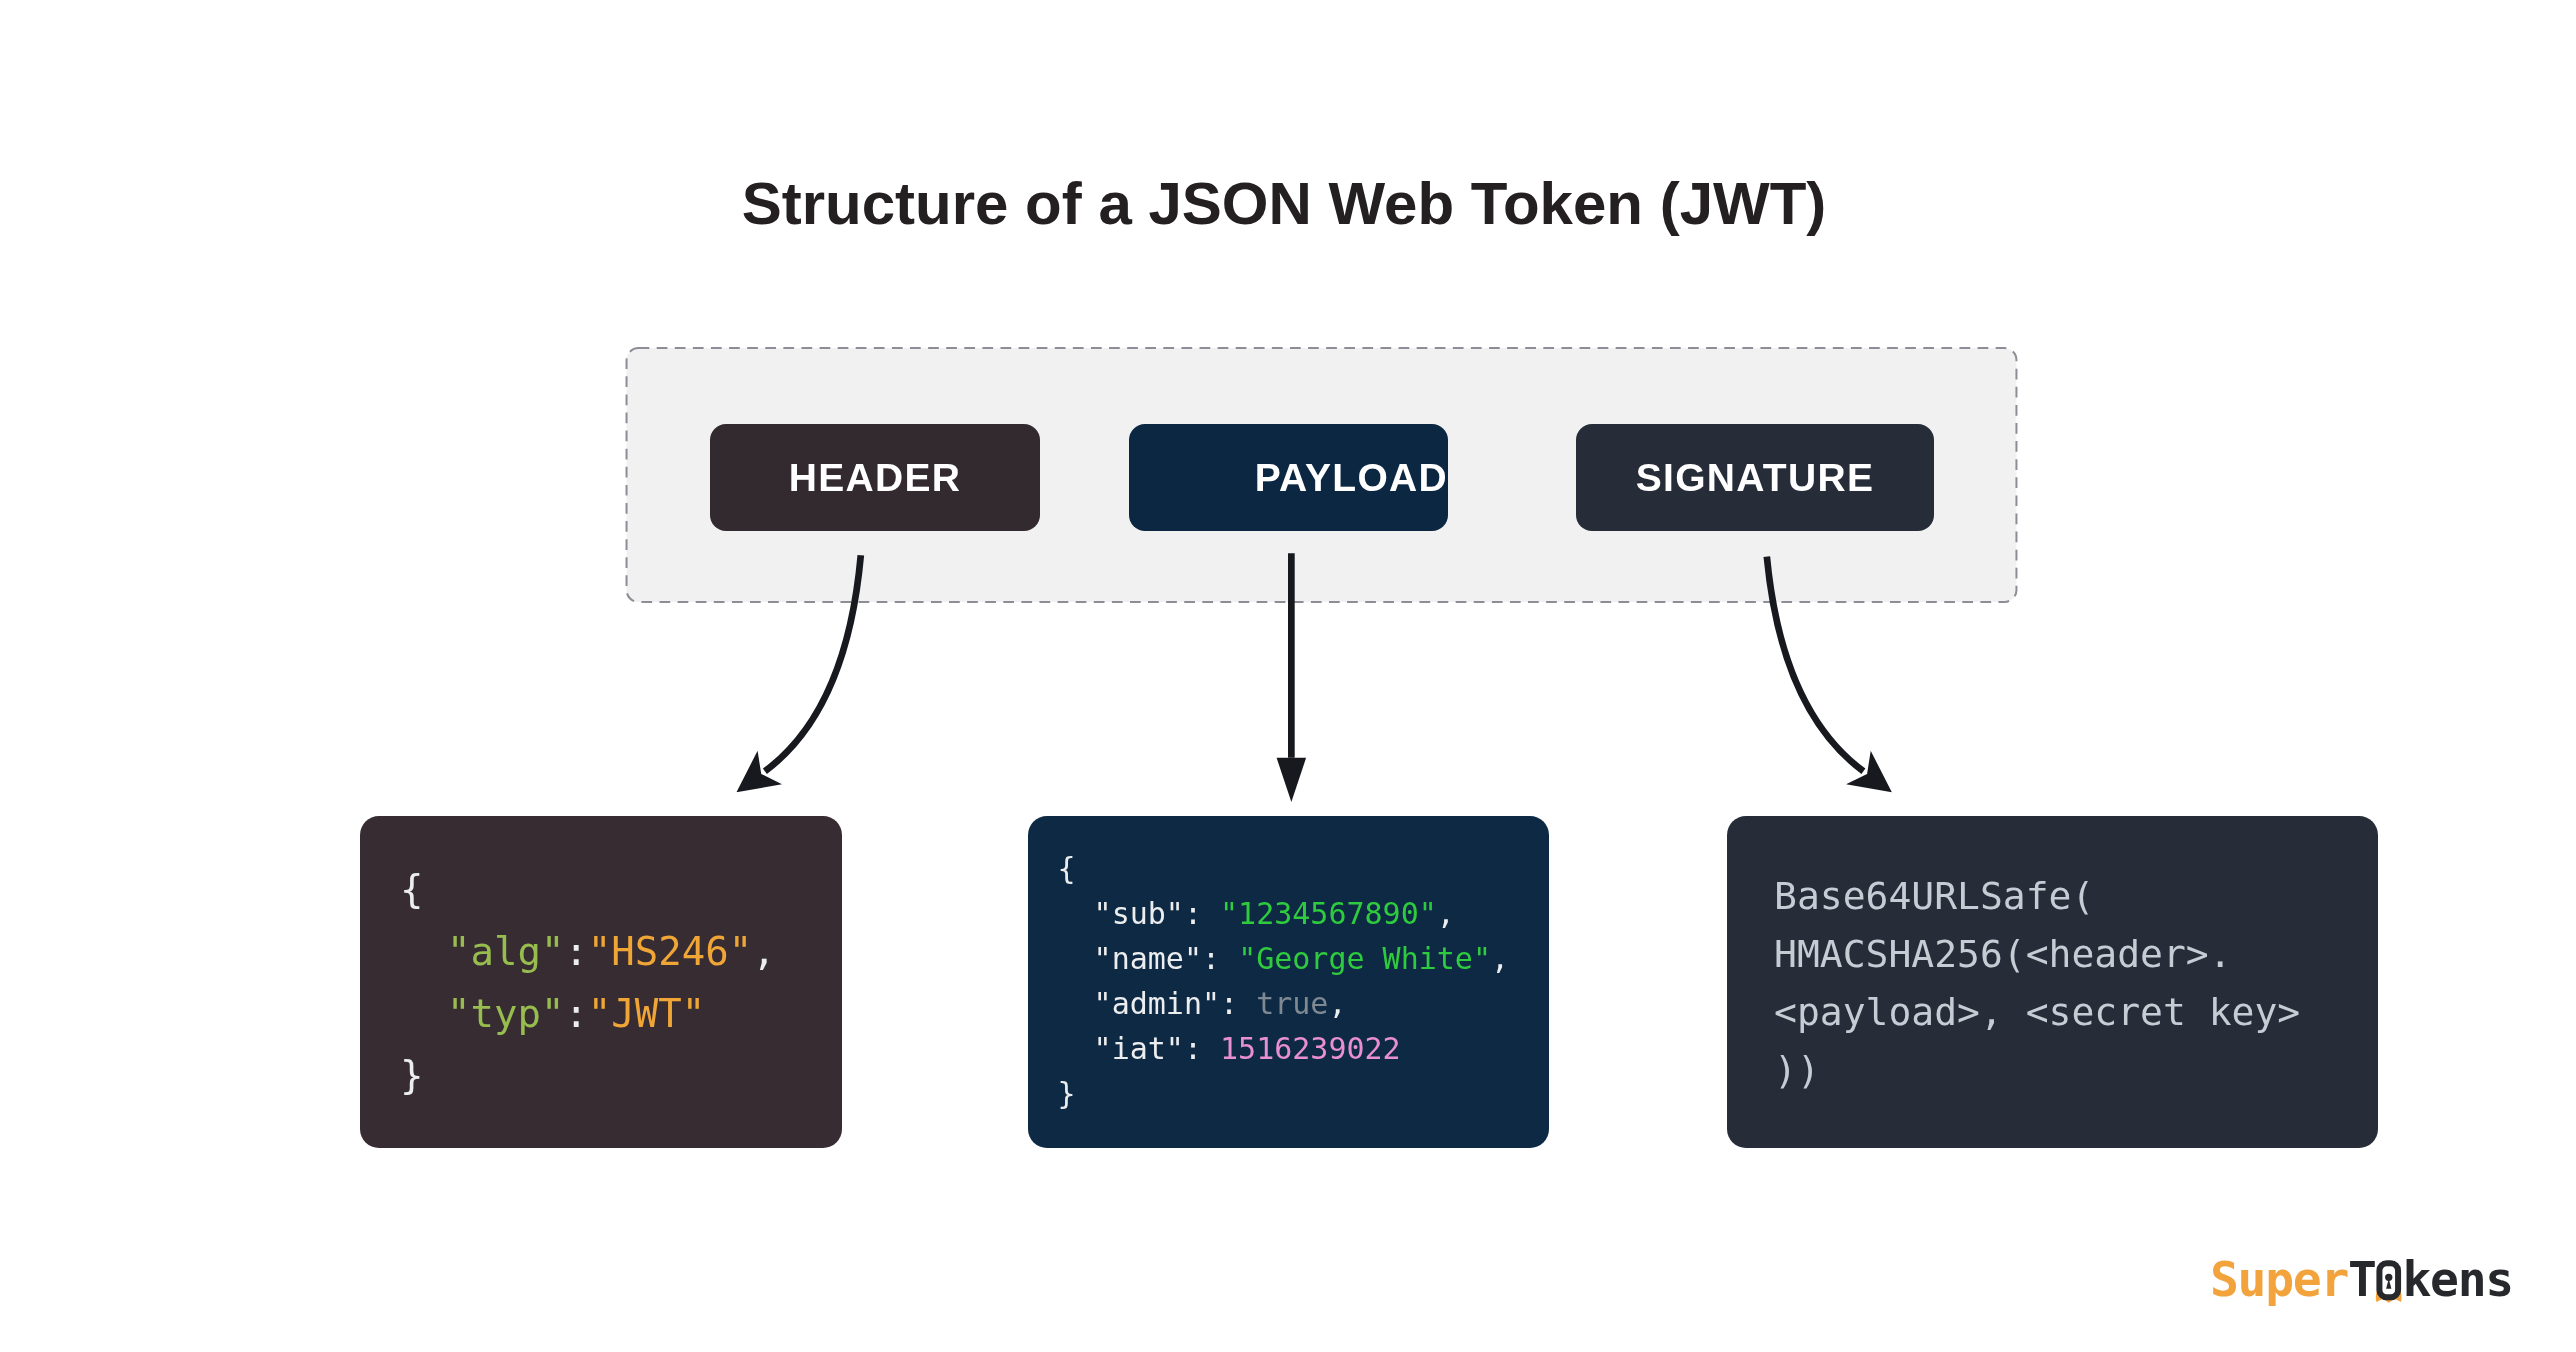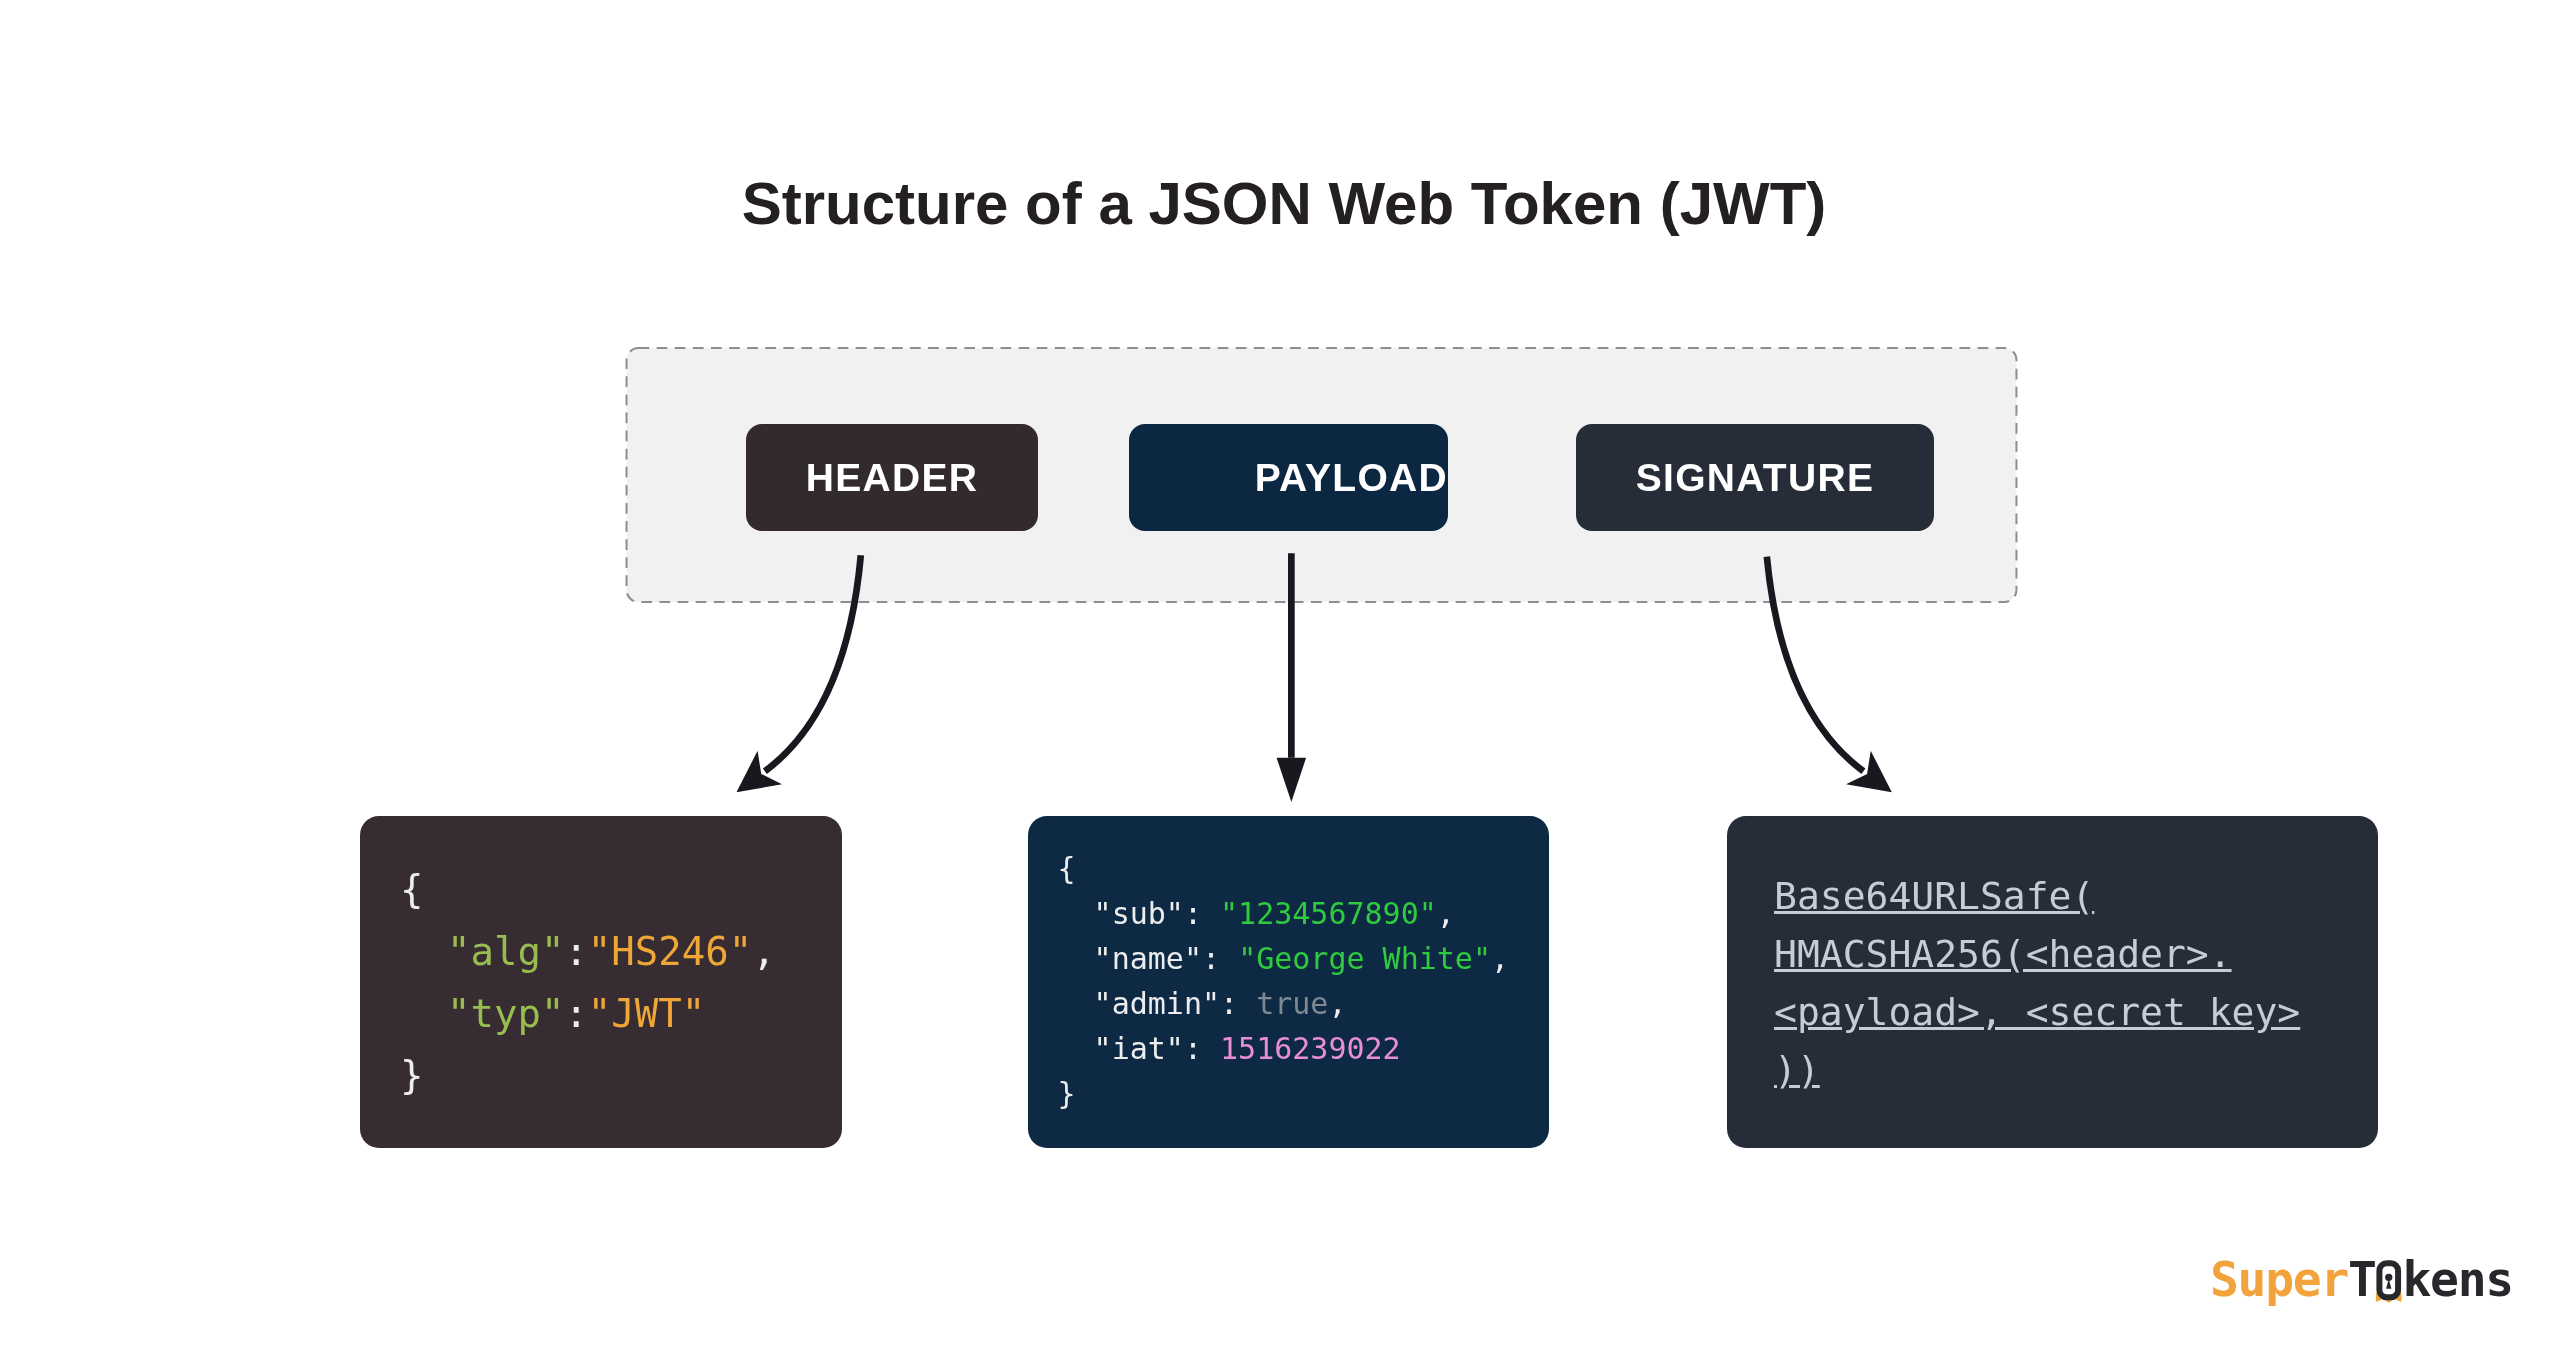--- a/index.html
+++ b/index.html
@@ -35,21 +35,21 @@
     height:107px;
     border-radius:16px;
     display:flex;
     align-items:center;
     justify-content:center;
     color:#ffffff;
     font-size:39px;
     font-weight:bold;
     letter-spacing:1.3px;
   }
-  .chip-header{ left:746px; width:292px; background:var(--header_bg); }
+  .chip-header{ left:710px; width:330px; background:var(--header_bg); }
   .chip-payload{ left:1129px; width:319px; background:var(--payload_bg);justify-content:flex-end; }
   .chip-signature{ left:1576px; width:358px; background:var(--signature_bg); }
 
   .codebox{
     position:absolute;
     top:816px;
     height:332px;
     border-radius:19px;
     font-family:"DejaVu Sans Mono", monospace;
     white-space:pre;
@@ -74,21 +74,21 @@
     background:var(--signature_bg2);
     padding:51px 47px;
     font-size:38px; line-height:58px;
   }
   .tok-w{ color:var(--code_white); }
   .tok-key{ color:var(--key_green); }
   .tok-orange{ color:var(--value_orange); }
   .tok-green{ color:var(--value_green); }
   .tok-gray{ color:var(--value_gray); }
   .tok-pink{ color:var(--value_pink);margin-top:33px; }
-  .tok-sig{ color:var(--signature_text);text-decoration:underline; }
+  .tok-sig{ color:var(--signature_text); }
 
   .logo{
     position:absolute;
     left:2210px; top:1251px;
     font-family:"DejaVu Sans Mono", monospace;
     font-size:48px;
     font-weight:bold;
     letter-spacing:-1.3px;
     white-space:nowrap;
   }

